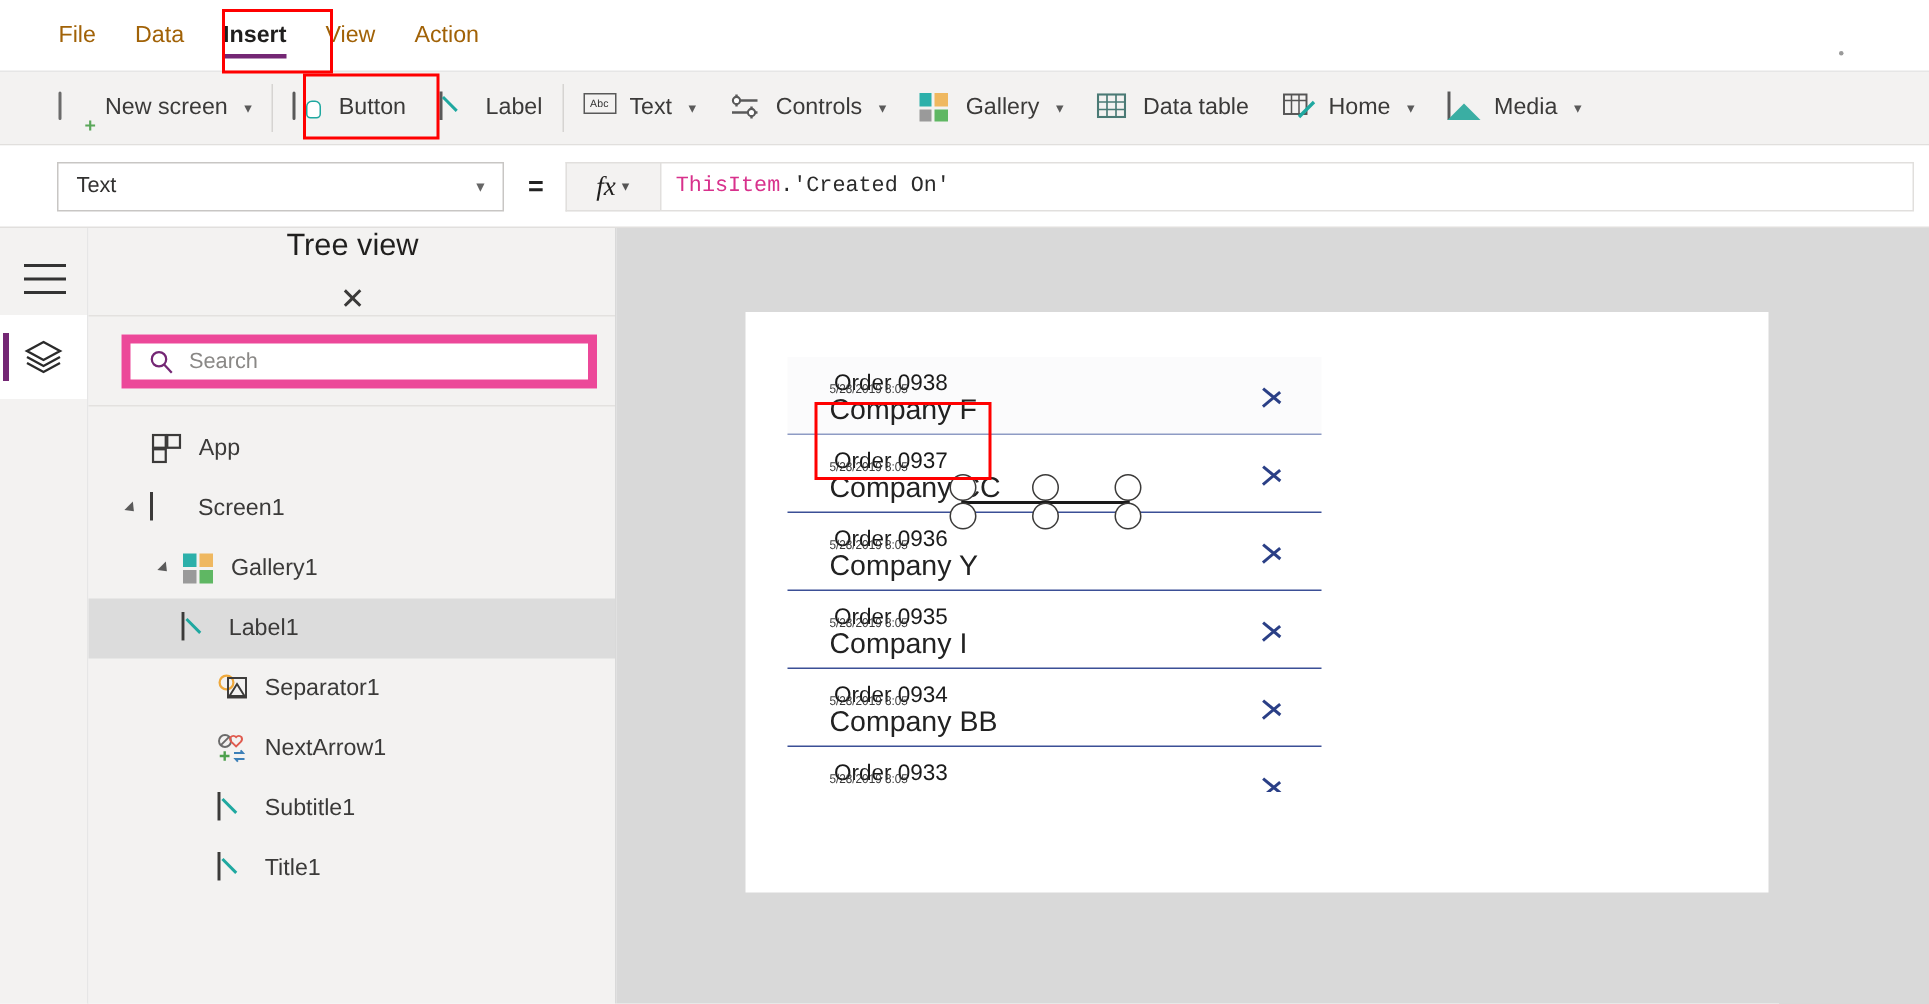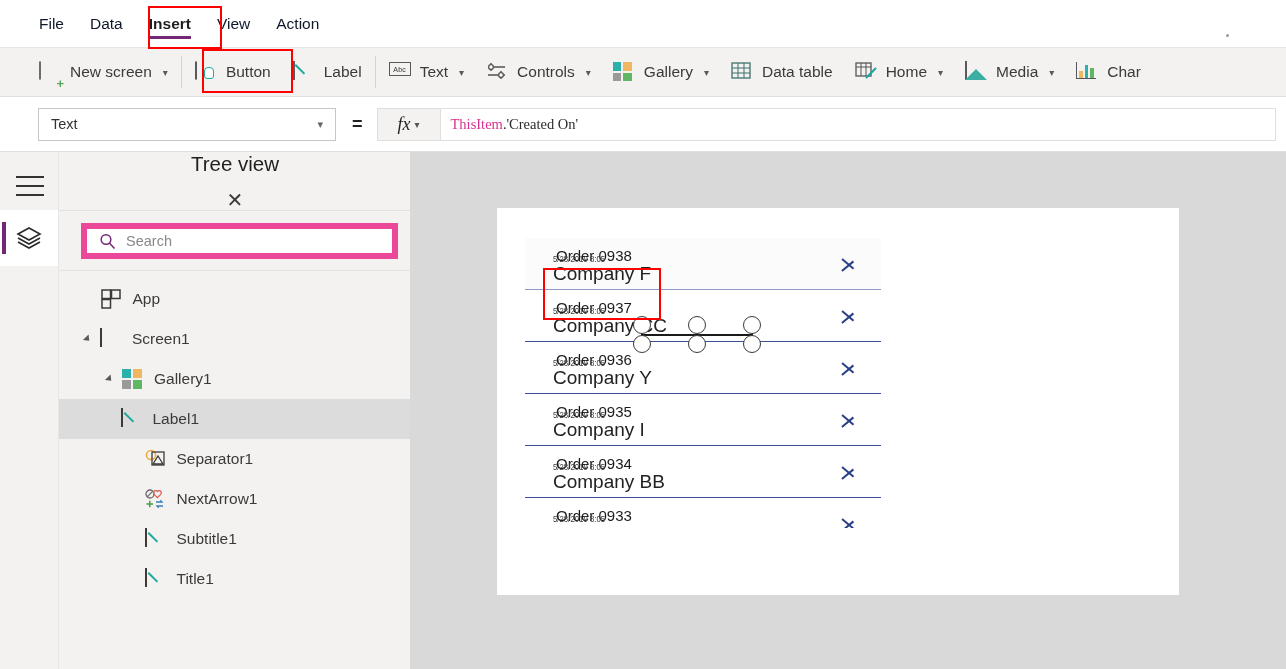--- a/index.html
+++ b/index.html
@@ -11,21 +11,21 @@
   }
 
   
   #menubar {
     position: absolute; left: 0; top: 0; width: 1286px; height: 48px;
     background: #ffffff;
     border-bottom: 1px solid #e6e6e6;
     display: flex; align-items: center;
   }
   .menu-item {
-    font-size: 15.5px; color: #0f172a;
+    font-size: 15.5px; color: #a16207;
     padding: 0 13px; height: 48px;
     display: flex; align-items: center; position: relative;
     cursor: default;
   }
   .menu-item:first-child { margin-left: 26px; }
   .menu-item.active { font-weight: bold; color: #201f1e; }
   .menu-item.active::after {
     content: ""; position: absolute; left: 13px; right: 13px; bottom: 9px;
     height: 3px; background: #742774;
   }
@@ -106,21 +106,21 @@
     width: 63px; height: 33px; background: #f3f2f1; border: 1px solid #e1dfdd;
     border-right: none;
     display: flex; align-items: center; justify-content: center; gap: 4px; cursor: pointer;
   }
   #fx-btn .fx { font-family: "Liberation Serif", serif; font-style: italic;
     font-size: 18px; color: #201f1e; }
   #fx-btn .chev { font-size: 10px; color: #555; }
   #formula-input {
     flex: 1; height: 33px; border: 1px solid #e1dfdd; background: #ffffff;
     display: flex; align-items: center; padding-left: 10px;
-    font-family: Liberation Serif, serif; font-size: 14.5px;
+    font-family: Liberation Mono, monospace; font-size: 14.5px;
     margin-right: 10px; white-space: pre;
   }
   .tok-obj { color: #d8318c; }
   .tok-plain { color: #2b2b2b; }
 
   
   #rail {
     position: absolute; left: 0; top: 152px; width: 59px; height: 517px;
     background: #f3f2f1; border-right: 1px solid #e6e6e6;
   }
@@ -348,30 +348,20 @@
     <span class="lbl">Home</span>
     <span class="chev">▾</span>
   </div>
 
   <div class="rb">
     <span class="ic"><span class="ic-media"></span></span>
     <span class="lbl">Media</span>
     <span class="chev">▾</span>
   </div>
 
-  <div class="rb">
-    <span class="ic">
-      <span class="ic-chart">
-        <i style="background:#efb860;height:7px"></i>
-        <i style="background:#2cb0aa;height:13px"></i>
-        <i style="background:#5fb763;height:10px"></i>
-      </span>
-    </span>
-    <span class="lbl">Char</span>
-  </div>
 </div>
 <div id="label-hl"></div>
 
 <div id="fxrow">
   <div id="prop-select">
     <span>Text</span>
     <span class="chev">▾</span>
   </div>
   <div id="eq">=</div>
   <div id="fx-btn">

